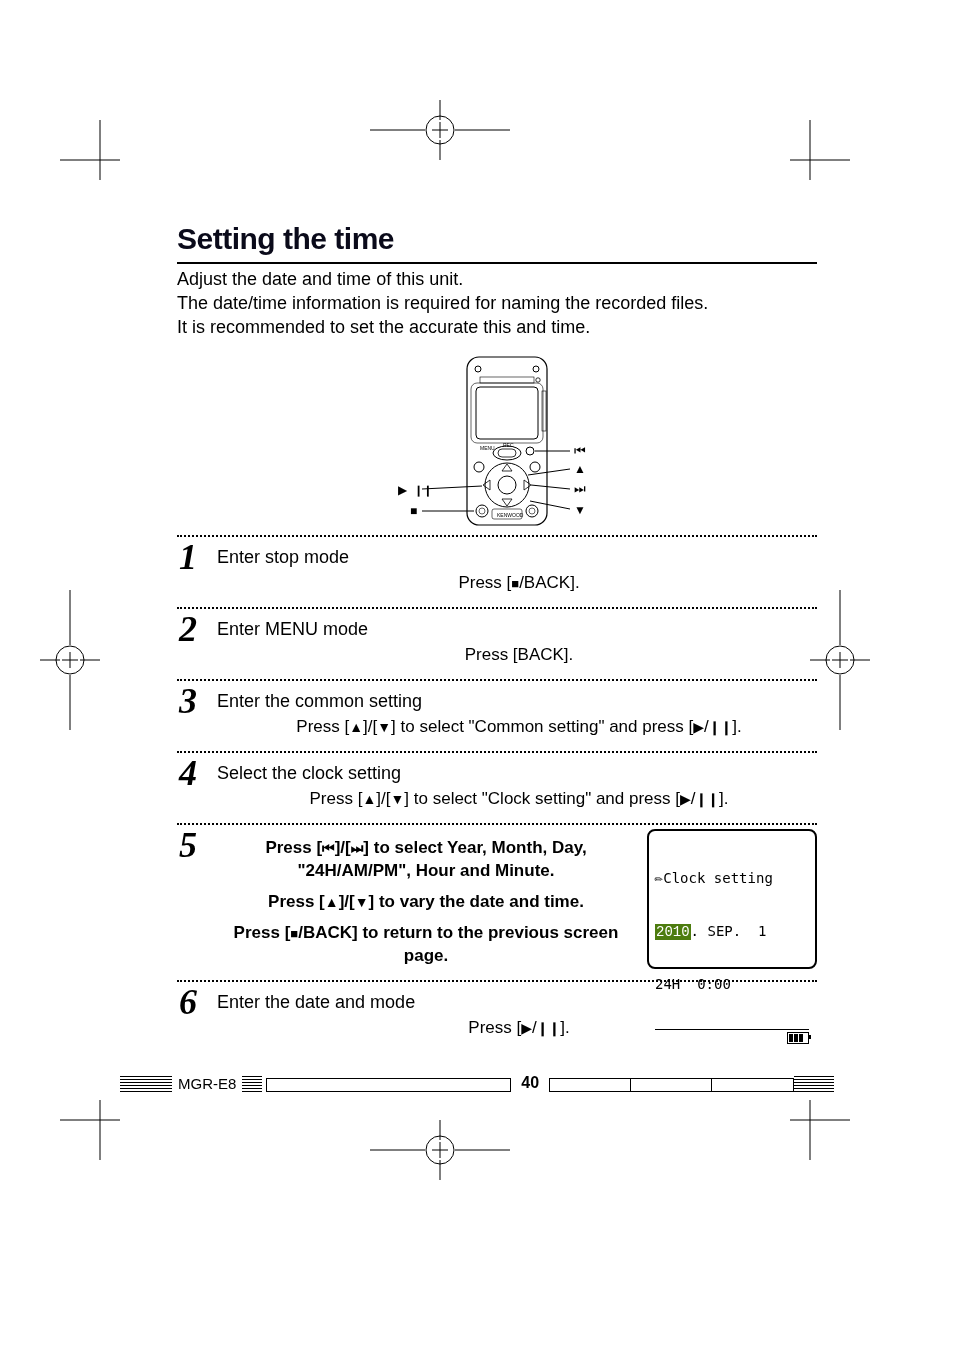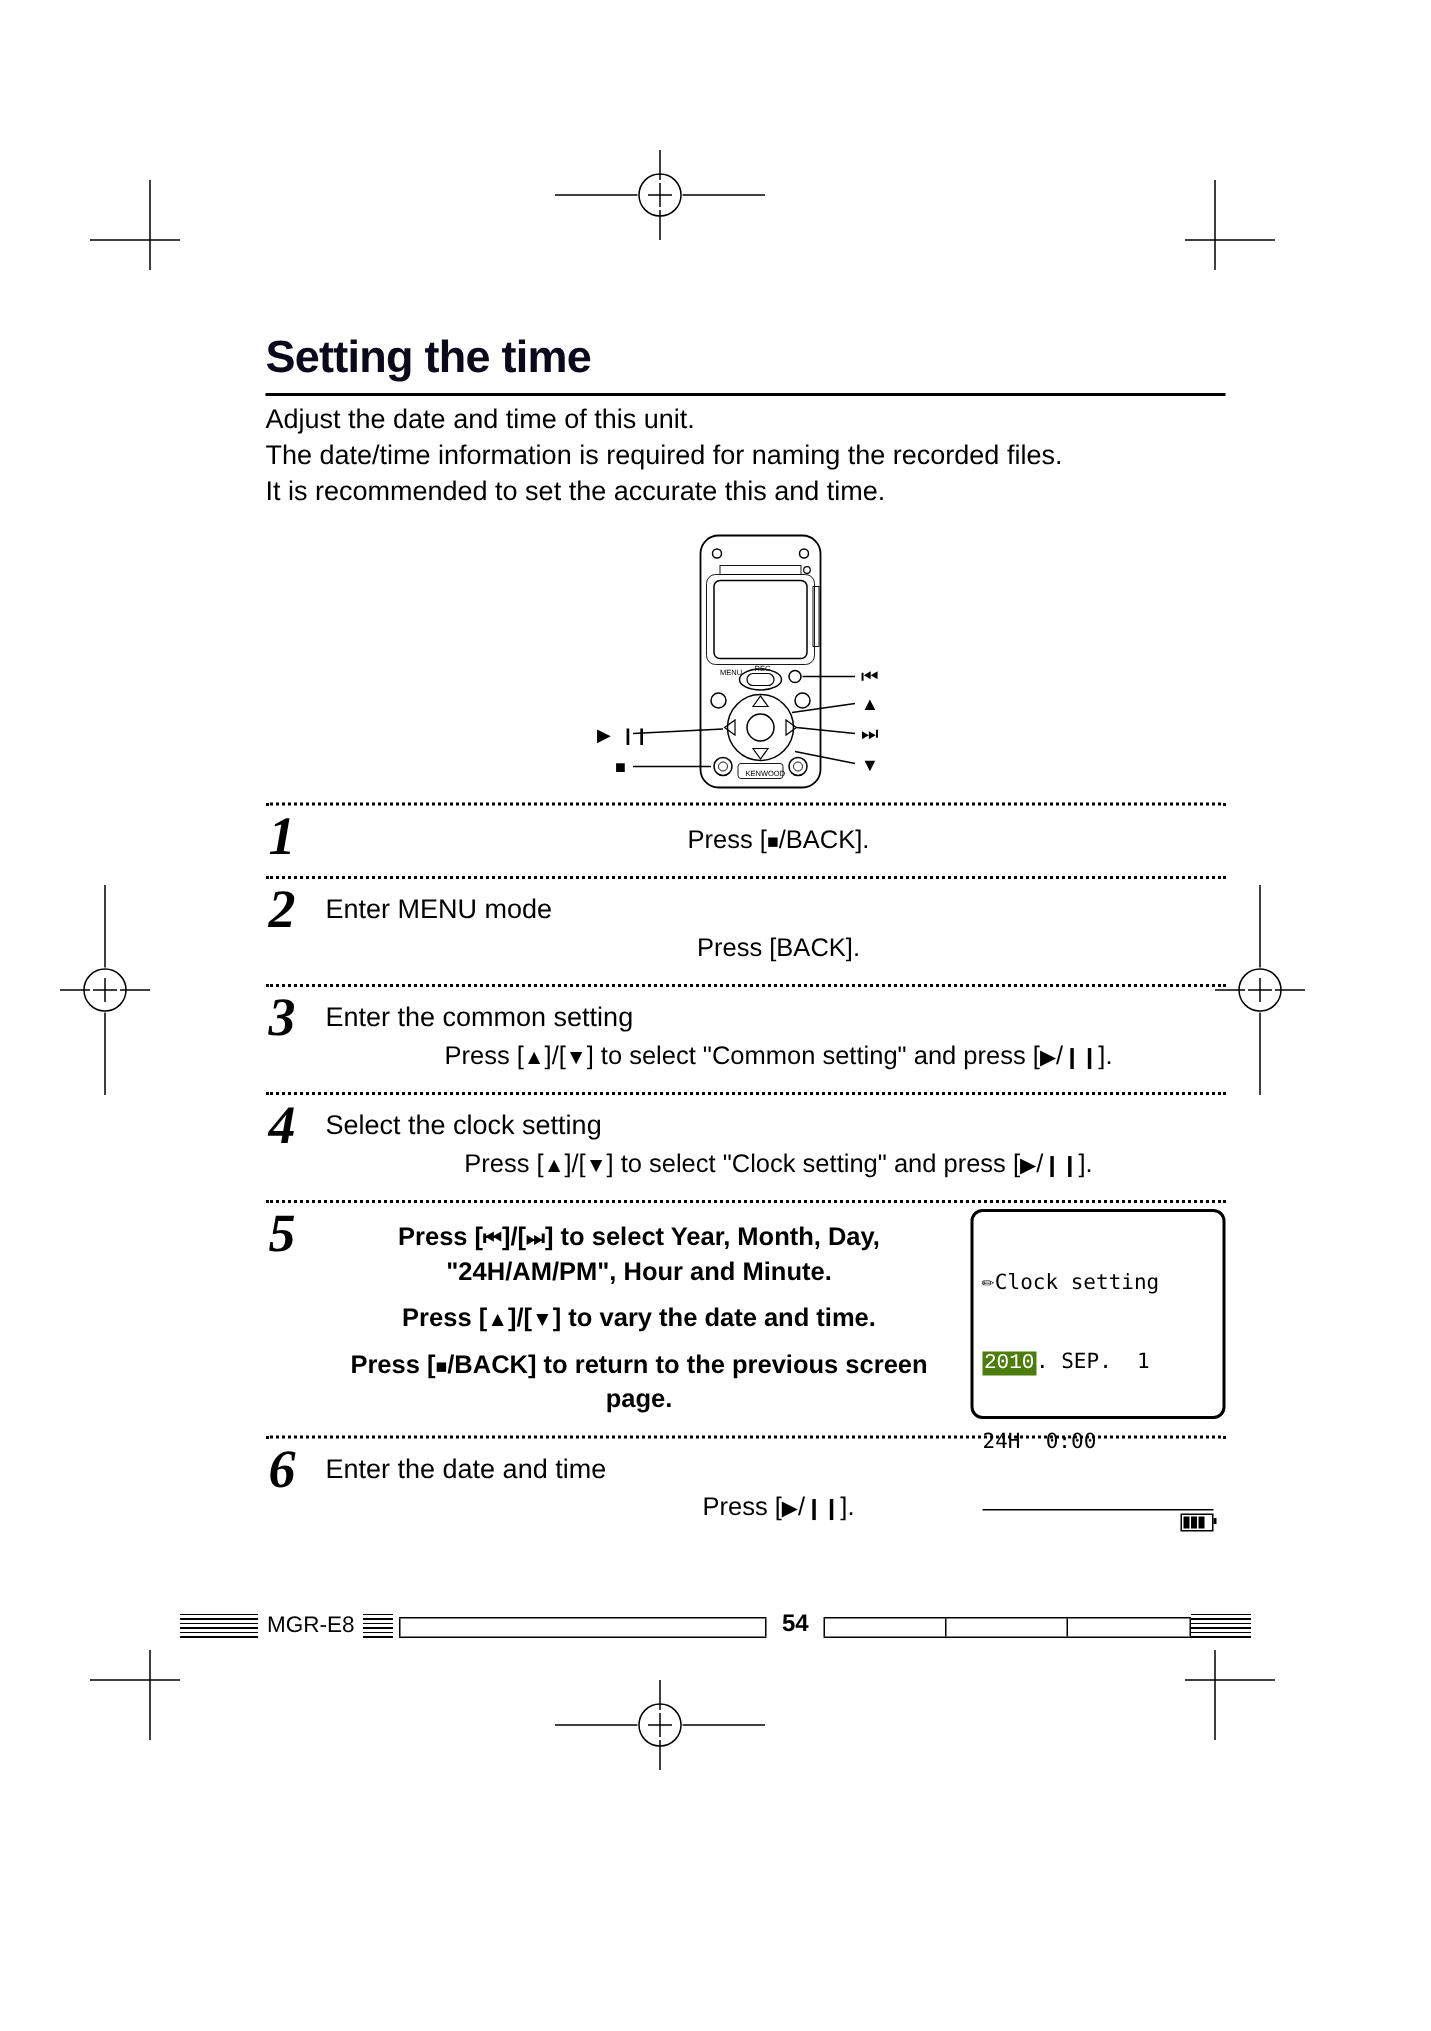--- a/index.html
+++ b/index.html
@@ -323,20 +323,21 @@
       <line x1="218" y1="118" x2="176" y2="124" stroke="#000"></line>
       <text x="222" y="122" font-size="12">▲</text>
       <line x1="218" y1="138" x2="179" y2="134" stroke="#000"></line>
       <text x="222" y="142" font-size="13">⏭</text>
       <line x1="218" y1="158" x2="178" y2="150" stroke="#000"></line>
       <text x="222" y="163" font-size="12">▼</text>
     </svg>
 
     <div class="step">
       <div class="num">1</div>
+      <div class="title">Enter stop mode</div>
       <div class="body">
           <p>Press [<span class="glyph glyph-stop">■</span>/BACK].</p>
         </div>
     </div>
 
     <div class="step">
       <div class="num">2</div>
       <div class="title">Enter MENU mode</div>
       <div class="body">
           <p>Press [BACK].</p>
@@ -383,37 +384,37 @@
                   <span></span>
                 </span>
             </span>
           </div>
         </div>
       </div>
     </div>
 
     <div class="step">
       <div class="num">6</div>
-      <div class="title">Enter the date and time</div>
+      <div class="title">Enter the date and mode</div>
       <div class="body">
           <p>Press [<span class="glyph">▶</span>/<span class="glyph">❙❙</span>].</p>
         </div>
     </div>
 
   </div>
 
   <div class="footer">
     <div class="hlines"></div>
     <div class="model">MGR-E8</div>
     <div class="short-hlines"></div>
     <div class="rule">
       <div class="tick" style="left:0"></div>
       <div class="tick" style="right:0"></div>
     </div>
-    <div class="pg">54</div>
+    <div class="pg">40</div>
     <div class="rule">
       <div class="tick" style="left:0"></div>
       <div class="tick" style="left:33%"></div>
       <div class="tick" style="left:66%"></div>
       <div class="tick" style="right:0"></div>
     </div>
     <div class="hlines" style="width:40px"></div>
   </div>
 
 </div>

